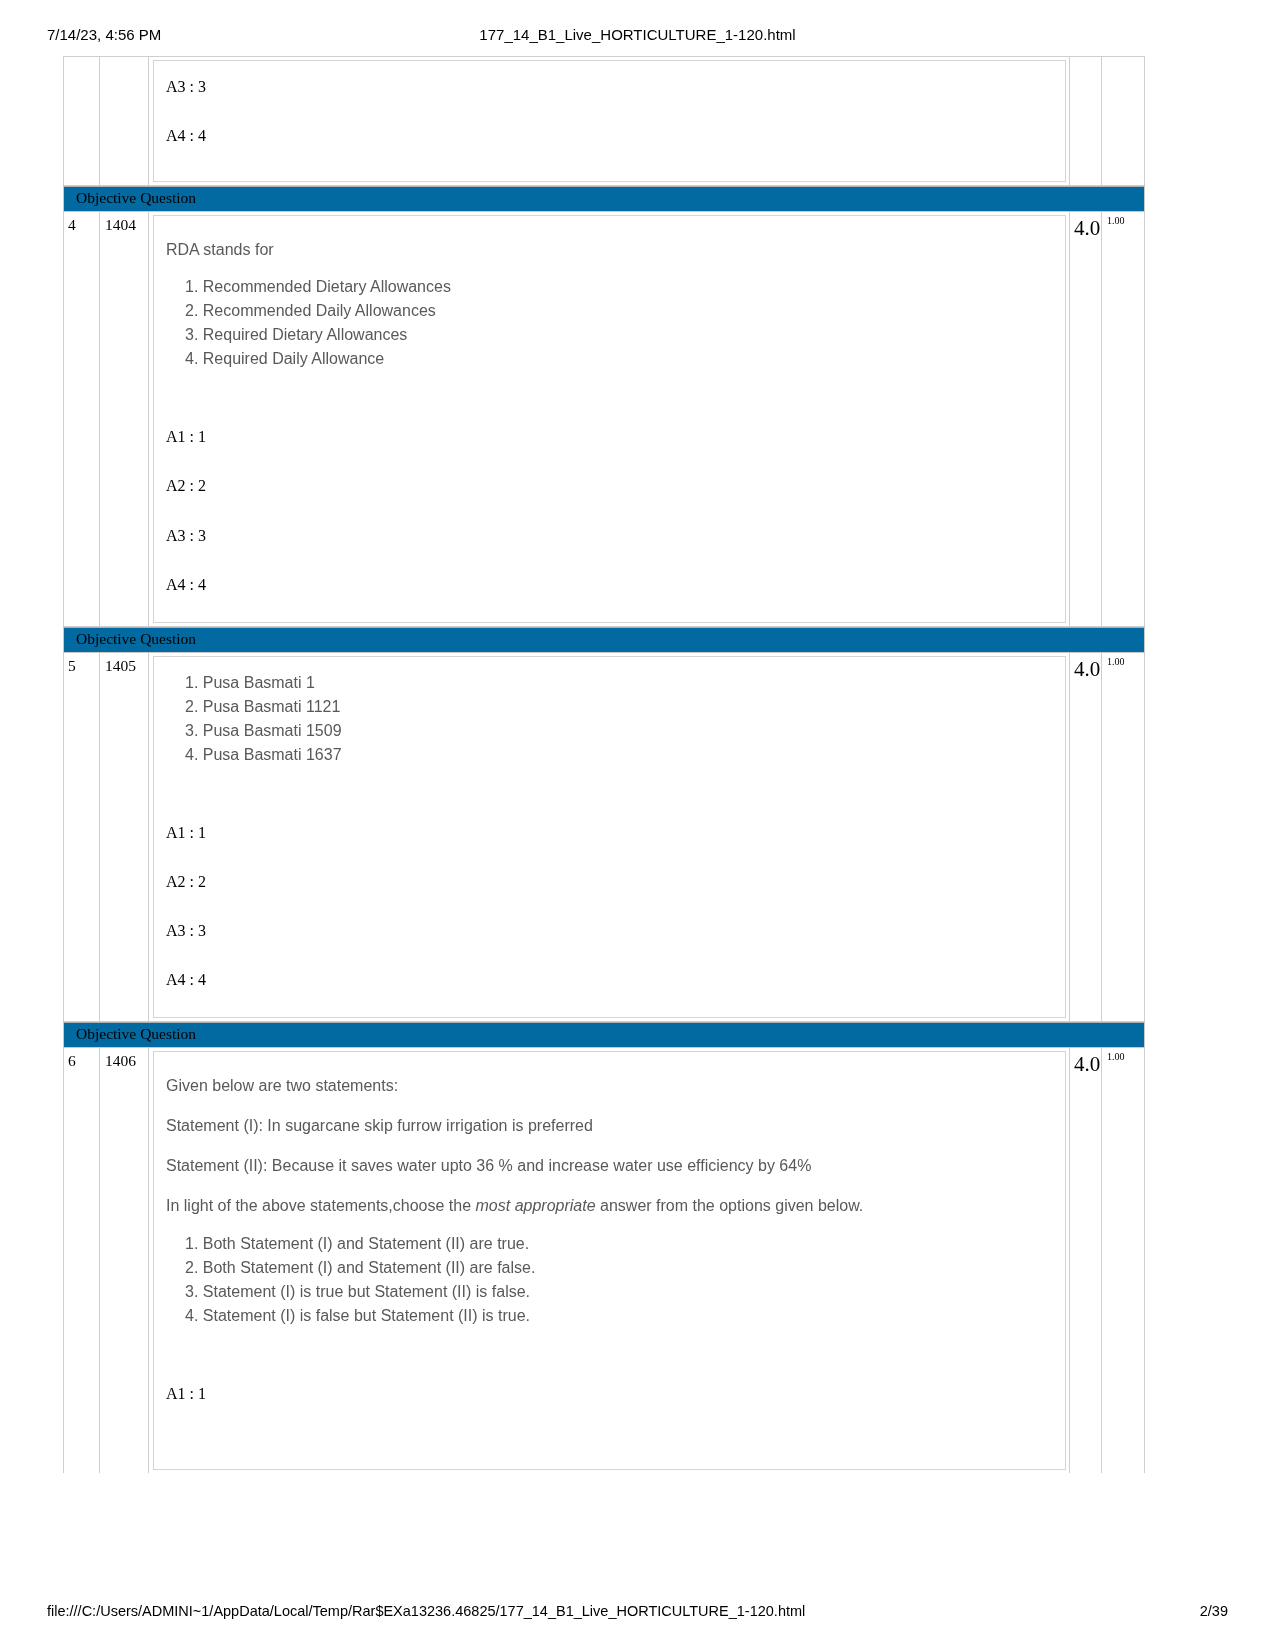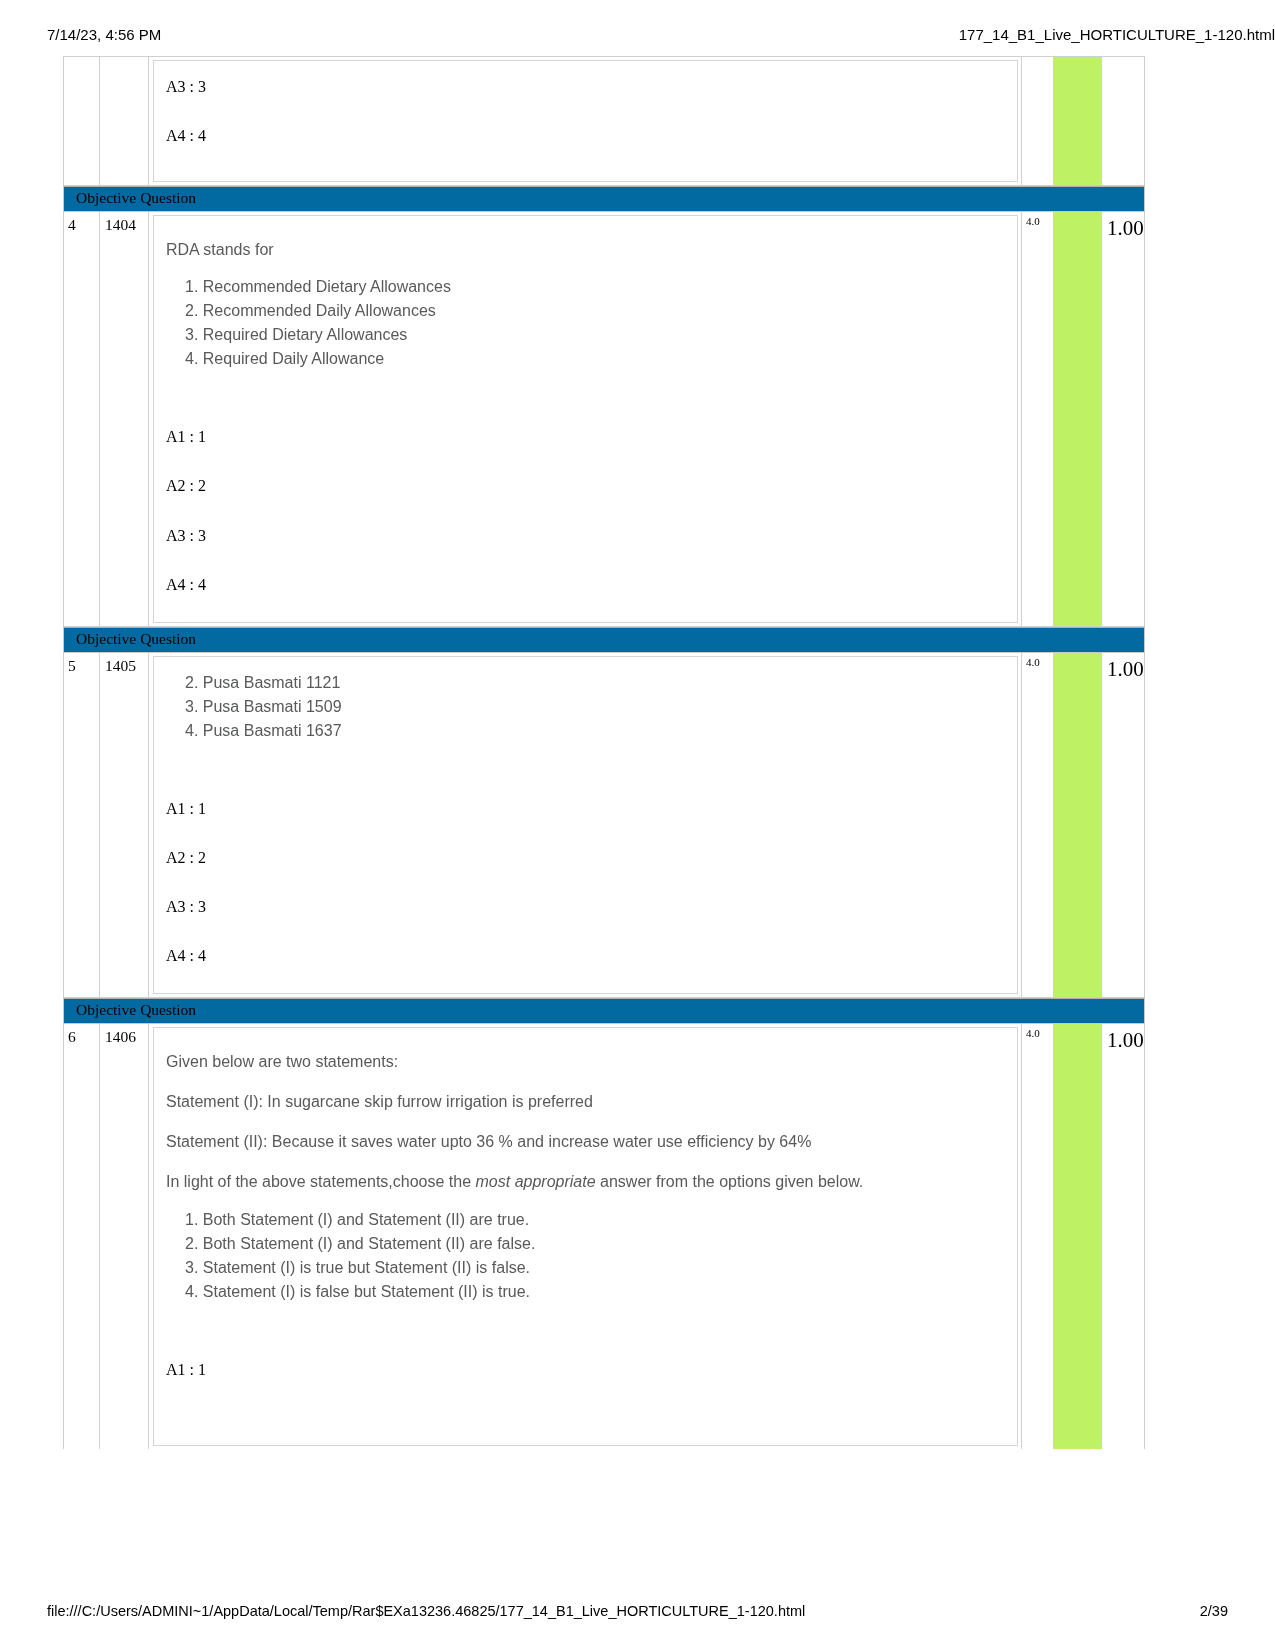--- a/index.html
+++ b/index.html
@@ -31,21 +31,21 @@
     position: absolute;
     left: 47px;
     top: 0;
     white-space: nowrap;
   }
   .print-header .hdr-title {
     position: absolute;
     left: 0;
     top: 0;
     width: 1275px;
-    text-align: right;
+    text-align: center;
     white-space: nowrap;
   }
 
   
   .print-footer {
     position: absolute;
     bottom: 28px;
     left: 0;
     width: 1275px;
     height: 20px;
@@ -120,31 +120,30 @@
   }
   .col-body {
     flex: 1 1 auto;
     padding: 0;
     position: relative;
   }
   .col-marks {
     width: 32px;
     flex: 0 0 32px;
     padding: 3px 16px 0 4px;
-    font-size: 11px;
+    font-size: 21px;
     line-height: 1.25;
     font-family: Liberation Serif, serif;
   }
   .col-neg {
     width: 42px;
     flex: 0 0 42px;
     padding: 3px 0 0 5px;
-    font-size: 21px;
+    font-size: 10px;
     line-height: 1.25;
-    margin-left: 48px;
   }
 
   
   .qpanel {
     border: 1px solid #d5d5d5;
     margin: 3px 3px 3px 4px;
     min-height: 40px;
     background: #fff;
     box-sizing: border-box;
     padding: 0 0 6px 0;
@@ -242,20 +241,21 @@
   </div>
 
   <div class="section-row">Objective Question</div>
 
   <div class="qrow-wrap">
     <div class="cell col-sno">5</div>
     <div class="cell col-qid">1405</div>
     <div class="cell col-body">
       <div class="qpanel">
         <ul class="opt-list">
+          <li>1. Pusa Basmati 1</li>
           <li>2. Pusa Basmati 1121</li>
           <li>3. Pusa Basmati 1509</li>
           <li>4. Pusa Basmati 1637</li>
         </ul>
         <div class="spacer-56"></div>
         <div class="ans-line">A1 : 1</div>
         <div class="spacer-30"></div>
         <div class="ans-line">A2 : 2</div>
         <div class="spacer-30"></div>
         <div class="ans-line">A3 : 3</div>

